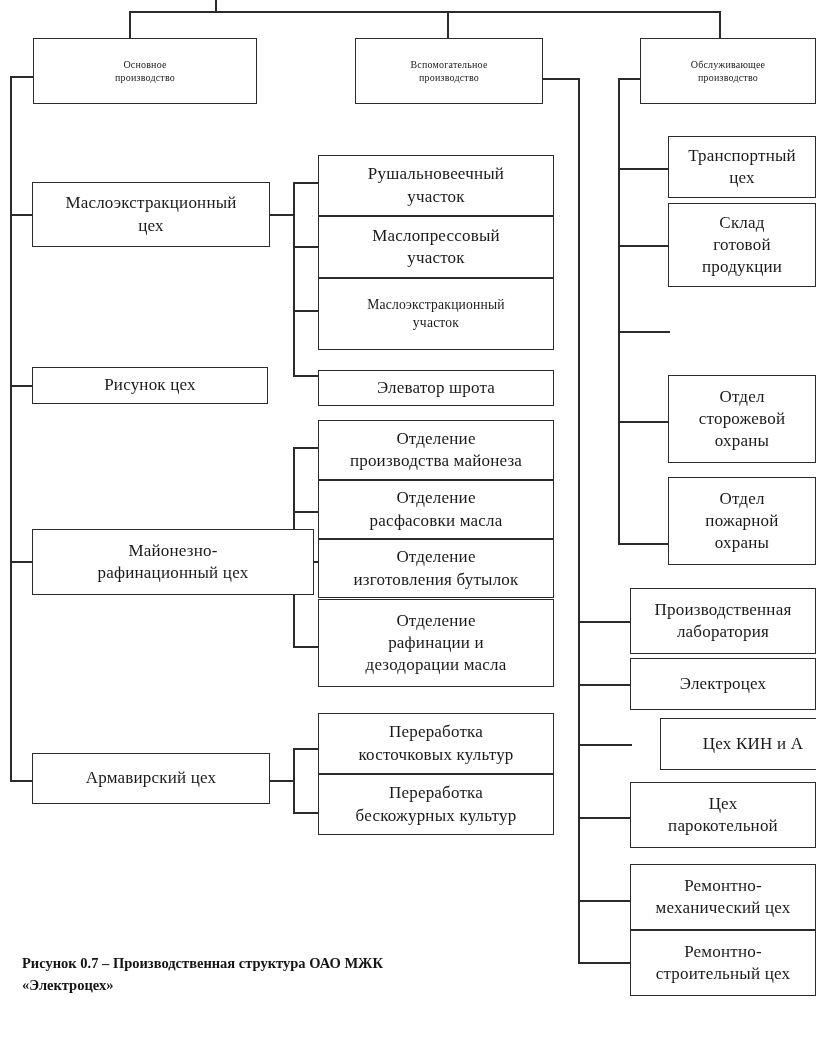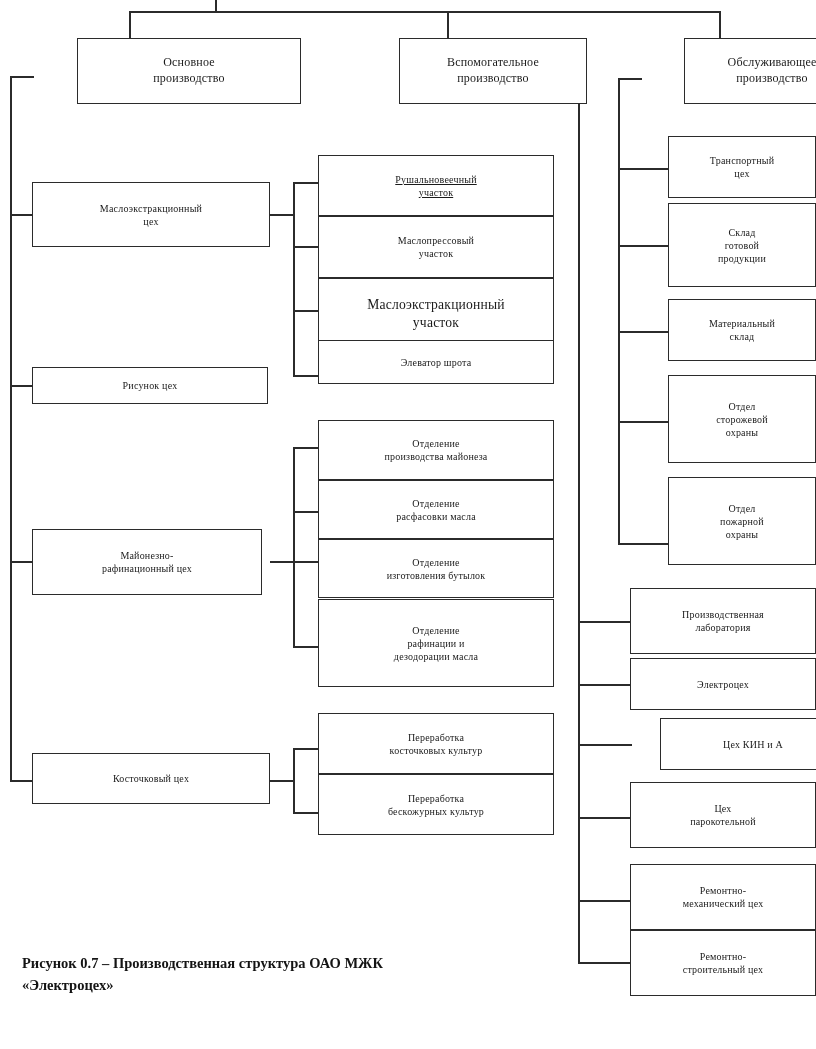--- a/index.html
+++ b/index.html
@@ -22,28 +22,28 @@
   .node {
     position: absolute;
     box-sizing: border-box;
     border: 1.6px solid #2b2b2b;
     background: #ffffff;
     display: flex;
     align-items: center;
     justify-content: center;
     text-align: center;
     line-height: 1.30;
-    font-size: 10px;
+    font-size: 17px;
     letter-spacing: 0.2px;
     padding: 2px 6px;
     z-index: 3;
   }
   .node span { display: block; width: 100%; }
   .node.small { font-size: 13.6px; }
-  .node.top { font-size: 12px; margin-left: 44px; }
+  .node.top { font-size: 10px; }
 
   
   .ln {
     position: absolute;
     background: #2b2b2b;
     z-index: 1;
   }
   .ln.h { height: 1.6px; }
   .ln.v { width: 1.6px; }
 
@@ -91,45 +91,45 @@
   <div class="ln h" style="left:10px; top:780px; width:24px;"></div>
 
   <div class="node" style="left:32px; top:182px; width:238px; height:65px;">
     <span>Маслоэкстракционный<br>цех</span>
   </div>
 
   <div class="node" style="left:32px; top:367px; width:236px; height:37px;">
     <span>Рисунок цех</span>
   </div>
 
-  <div class="node" style="left:32px; top:529px; width:230px; height:66px;">
+  <div class="node" style="left:32px; top:529px; width:282px; height:66px;">
     <span>Майонезно-<br>рафинационный цех</span>
   </div>
 
   <div class="node" style="left:32px; top:753px; width:238px; height:51px;">
-    <span>Косточковый цех</span>
+    <span>Армавирский цех</span>
   </div>
 
   <div class="ln h" style="left:270px; top:214px; width:25px;"></div>
   <div class="ln v" style="left:293px; top:182px; height:194px;"></div>
   <div class="ln h" style="left:293px; top:182px; width:26px;"></div>
   <div class="ln h" style="left:293px; top:246px; width:26px;"></div>
   <div class="ln h" style="left:293px; top:310px; width:26px;"></div>
   <div class="ln h" style="left:293px; top:375px; width:26px;"></div>
 
-  <div class="node" style="left:318px; top:155px; width:236px; height:61px;text-decoration:underline;">
+  <div class="node" style="left:318px; top:155px; width:236px; height:61px;">
     <span>Рушальновеечный<br>участок</span>
   </div>
   <div class="node" style="left:318px; top:216px; width:236px; height:62px;">
     <span>Маслопрессовый<br>участок</span>
   </div>
   <div class="node small" style="left:318px; top:278px; width:236px; height:72px;">
     <span>Маслоэкстракционный<br>участок</span>
   </div>
-  <div class="node" style="left:318px; top:340px; width:236px; height:44px;">
+  <div class="node" style="left:318px; top:370px; width:236px; height:36px;">
     <span>Элеватор шрота</span>
   </div>
 
   <div class="ln h" style="left:270px; top:561px; width:25px;"></div>
   <div class="ln v" style="left:293px; top:447px; height:200px;"></div>
   <div class="ln h" style="left:293px; top:447px; width:26px;"></div>
   <div class="ln h" style="left:293px; top:511px; width:26px;"></div>
   <div class="ln h" style="left:293px; top:561px; width:26px;"></div>
   <div class="ln h" style="left:293px; top:646px; width:26px;"></div>
 
@@ -195,23 +195,20 @@
   <div class="ln h" style="left:618px; top:331px; width:52px;"></div>
   <div class="ln h" style="left:618px; top:421px; width:52px;"></div>
   <div class="ln h" style="left:618px; top:543px; width:52px;"></div>
 
   <div class="node" style="left:668px; top:136px; width:148px; height:62px;">
     <span>Транспортный<br>цех</span>
   </div>
   <div class="node" style="left:668px; top:203px; width:148px; height:84px;">
     <span>Склад<br>готовой<br>продукции</span>
   </div>
-  <div class="node" style="left:668px; top:299px; width:148px; height:62px;">
-    <span>Материальный<br>склад</span>
-  </div>
   <div class="node" style="left:668px; top:375px; width:148px; height:88px;">
     <span>Отдел<br>сторожевой<br>охраны</span>
   </div>
   <div class="node" style="left:668px; top:477px; width:148px; height:88px;">
     <span>Отдел<br>пожарной<br>охраны</span>
   </div>
 
   <div id="caption">
     <div>Рисунок 0.7 – Производственная структура ОАО МЖК</div>
     <div>«Электроцех»</div>

